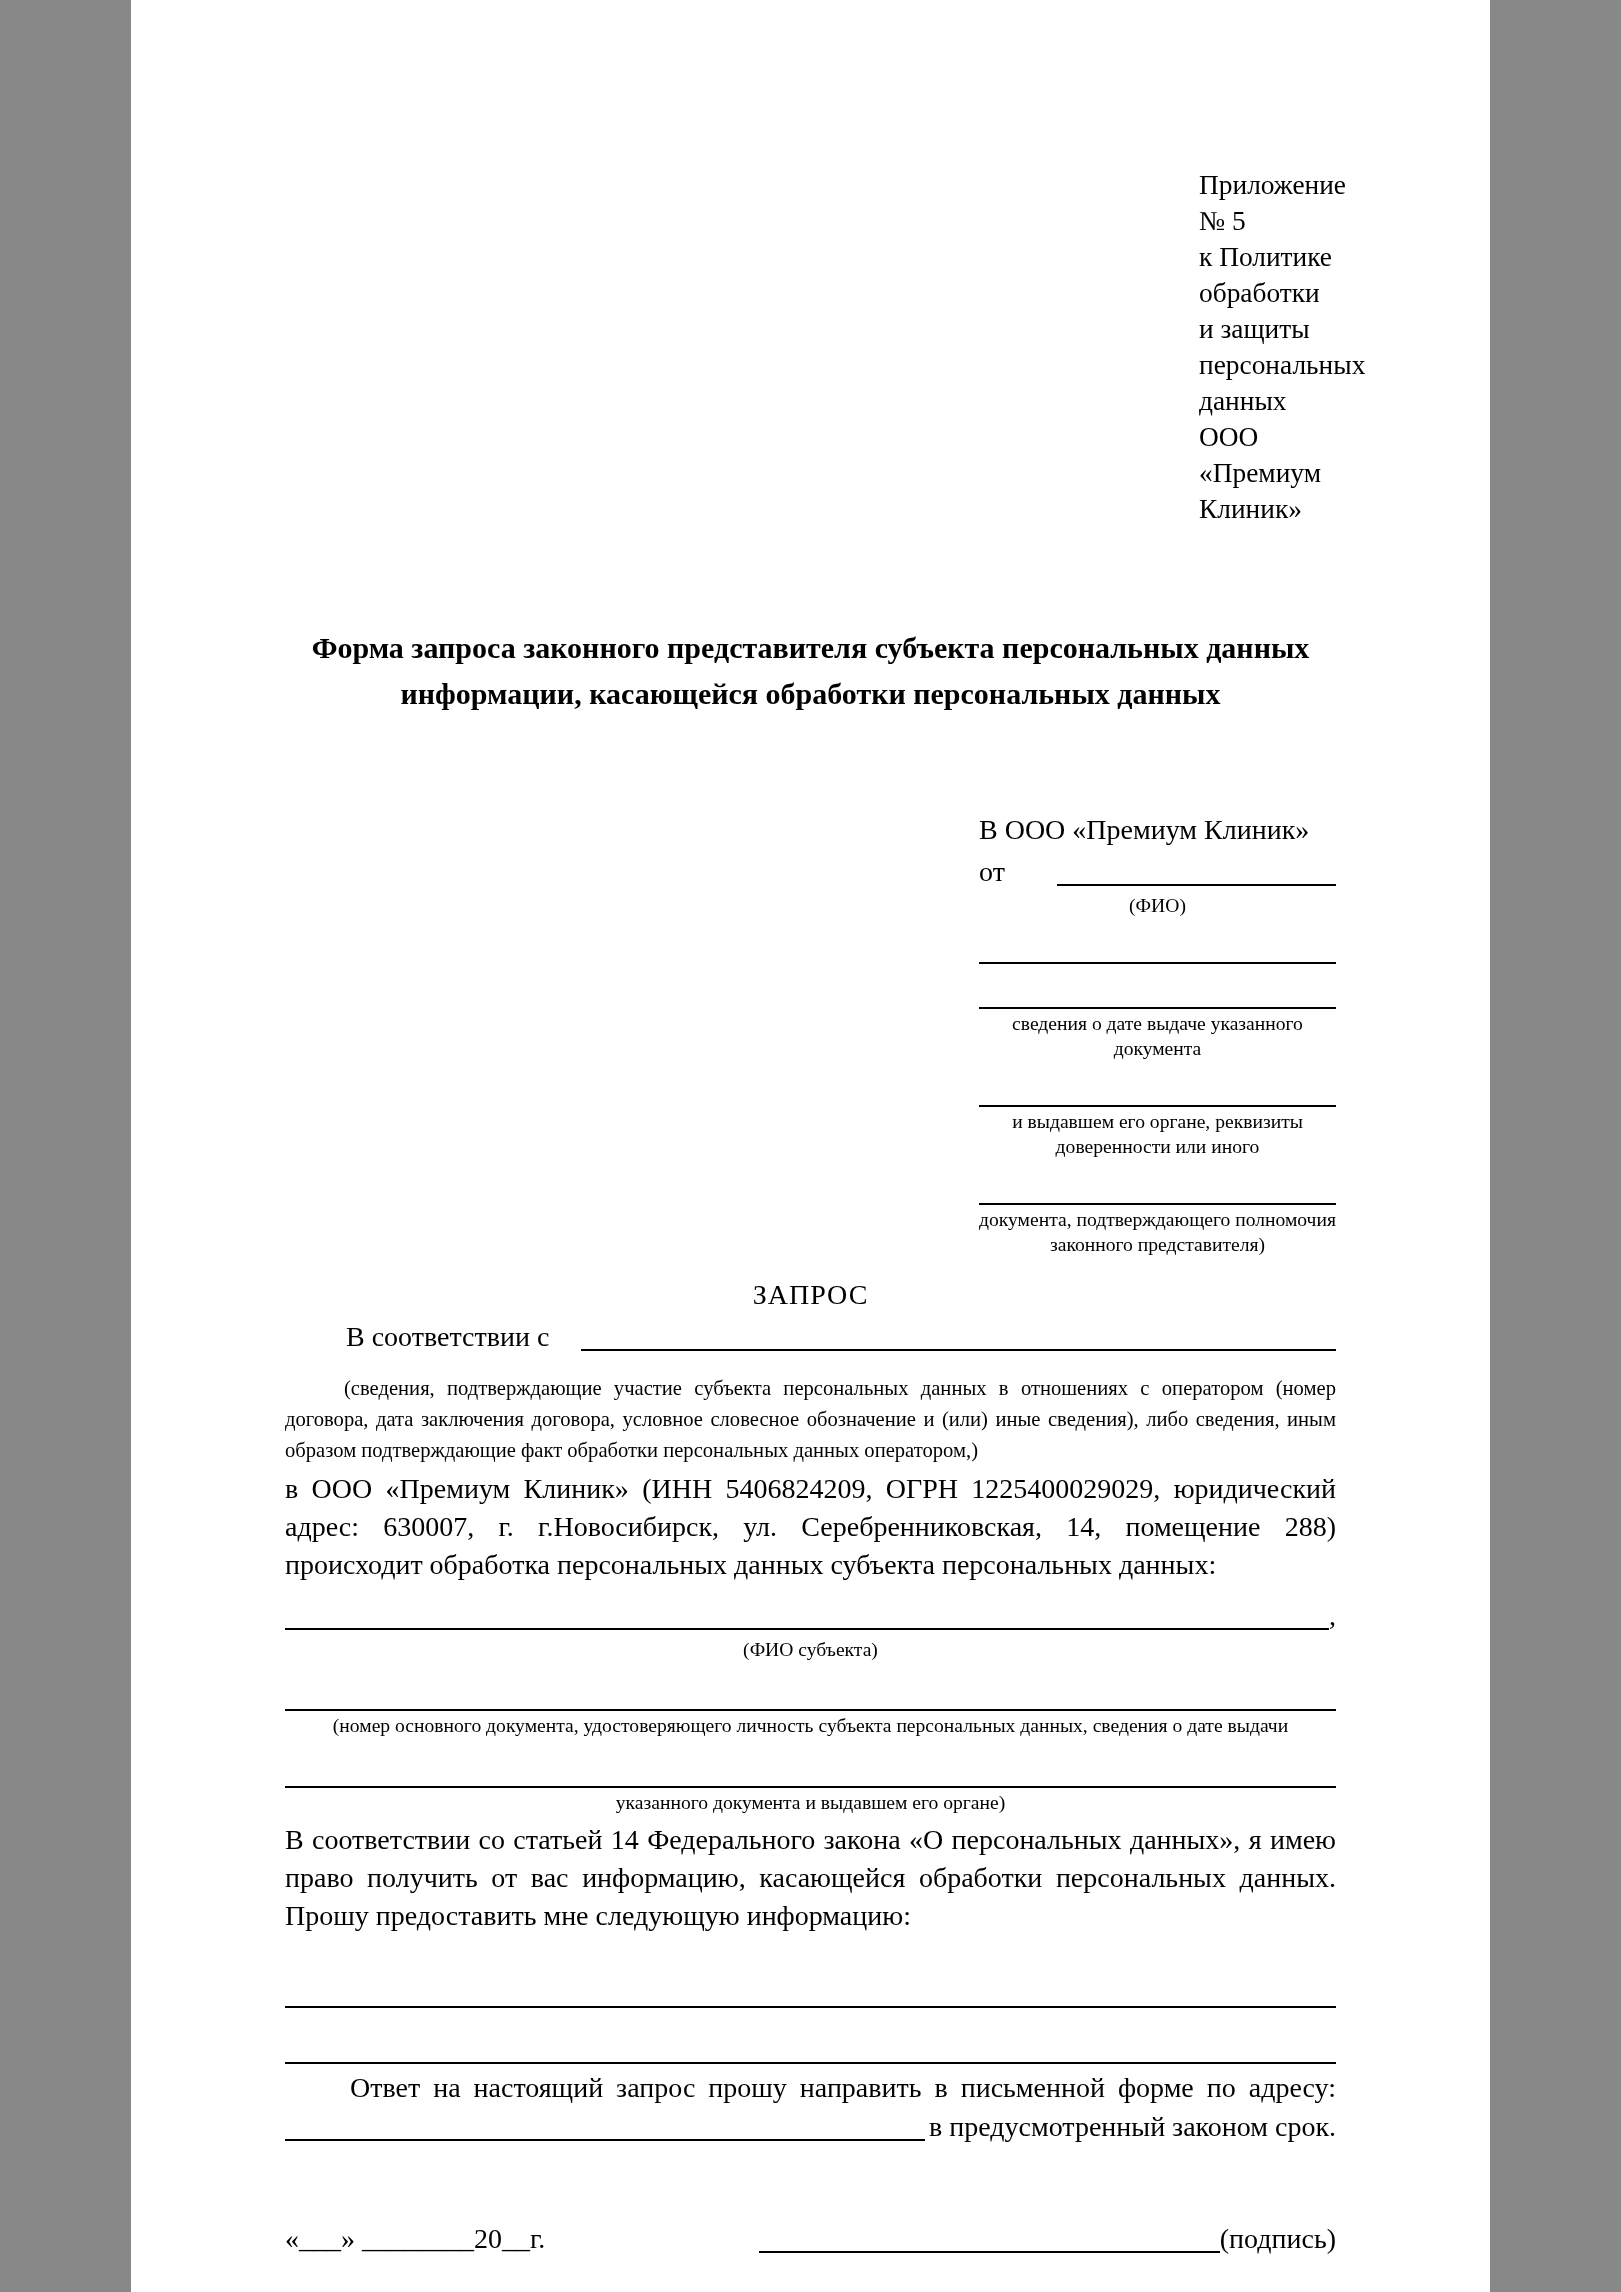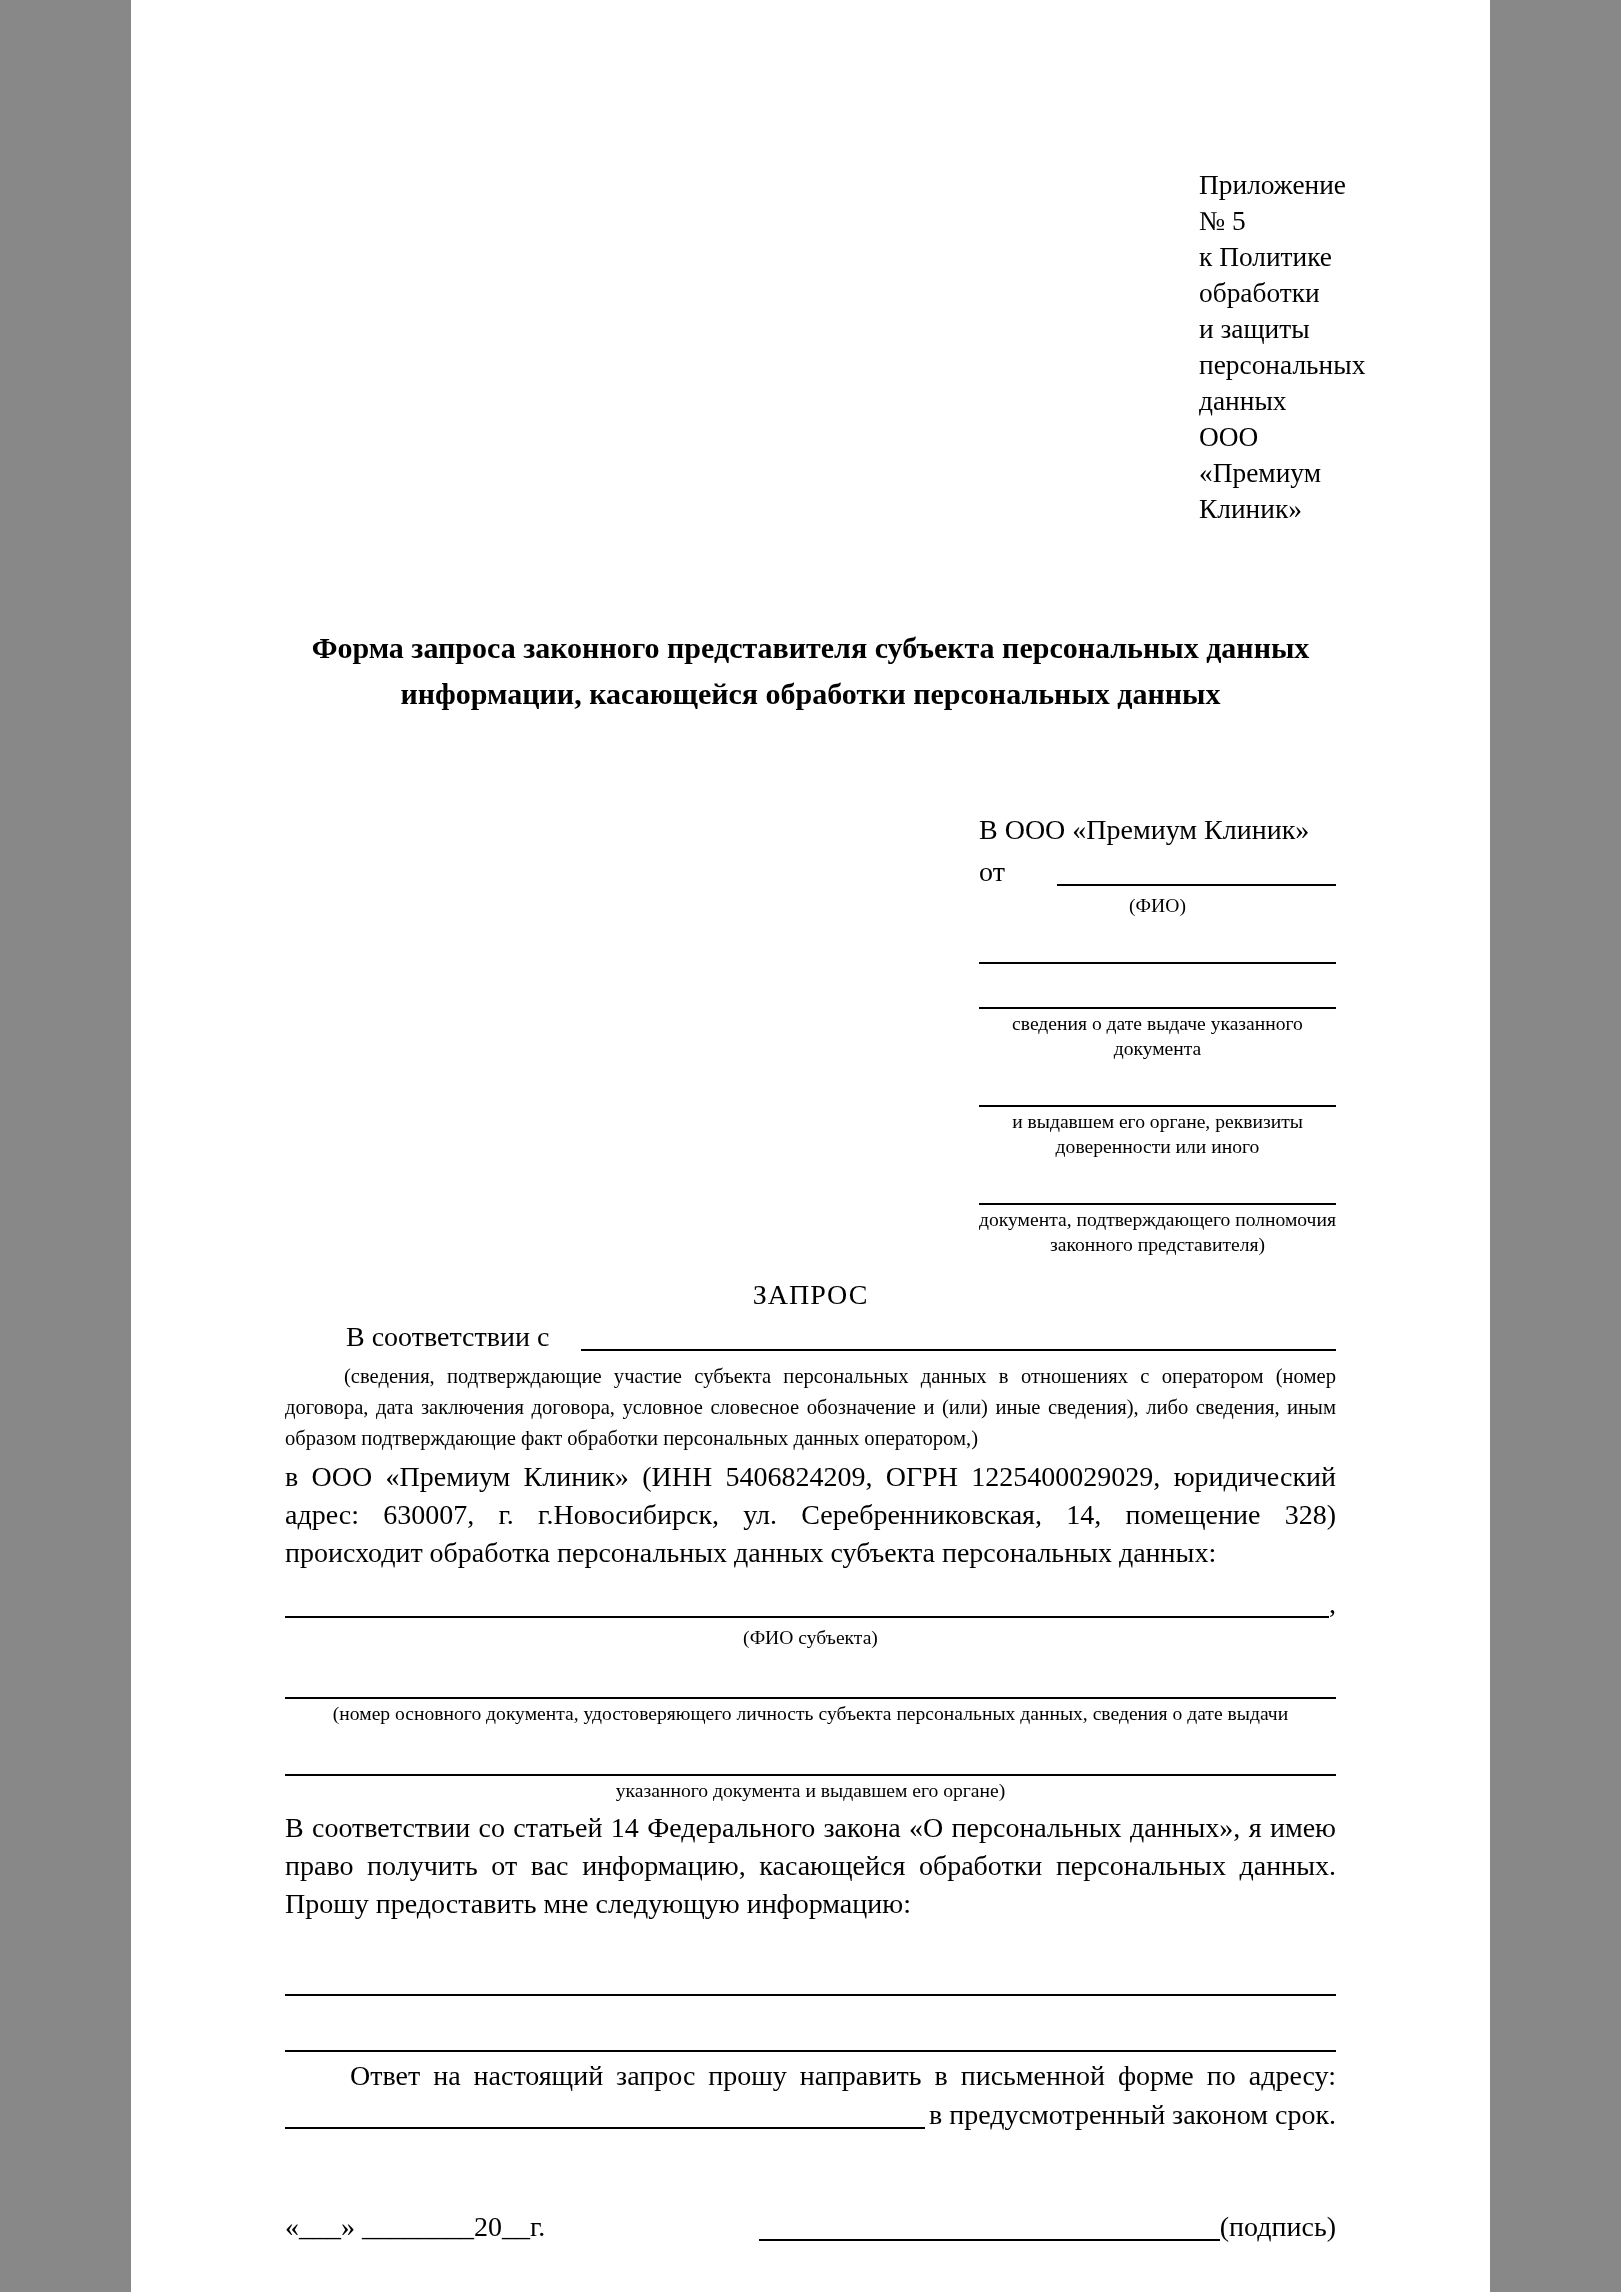--- a/index.html
+++ b/index.html
@@ -16,21 +16,21 @@
   .hline { display:flex; line-height:39px;gap:42px; }
   .hline .fill { flex:1; border-bottom:2.9px solid #000; margin-bottom:4.9px; margin-left:9.8px; }
   .small-label { font-size:19.6px; line-height:25.5px; text-align:center; margin-top:2px; }
   .blank { height:45px; border-bottom:2.9px solid #000; }
   .addressee .blank { height:45px; margin-top:0; }
   .addressee .group { margin-top:0; }
   .zapros { margin-top:15.7px; text-align:center; line-height:43px; letter-spacing:1px; }
   .intro-line { display:flex; line-height:41px;gap:24px; }
   .intro-line .lead { padding-left:61px; white-space:nowrap; }
   .intro-line .fill { flex:1; border-bottom:2.9px solid #000; margin-bottom:5.9px; margin-left:7.8px; }
-  .note { font-size:20.6px; line-height:31px; text-align:justify; text-indent:59px; margin-top:4px; }
+  .note { font-size:20.6px; line-height:31px; text-align:justify; text-indent:59px; margin-top:16px; }
   .para { text-align:justify; line-height:38px; }
   .para.operator { margin-top:3.9px; }
   .para.law { margin-top:5.9px; }
   .comma-line { display:flex; line-height:39px; margin-top:11.8px; }
   .comma-line .fill { flex:1; border-bottom:2.9px solid #000; margin-bottom:4.9px; }
   .comma-line .comma { white-space:nowrap; }
   .blank.full { margin-top:21.6px; height:27.4px; }
   .blank.info1 { margin-top:45px; height:27.4px; }
   .blank.info2 { margin-top:29px; height:27.4px; }
   .answer-line1 { margin-top:3.9px; line-height:39px; text-indent:65px; text-align:justify; text-align-last:justify; }
@@ -85,21 +85,21 @@
 
   <div class="zapros">ЗАПРОС</div>
 
   <div class="intro-line">
     <span class="lead">В соответствии с</span>
     <span class="fill"></span>
   </div>
 
   <div class="note">(сведения, подтверждающие участие субъекта персональных данных в отношениях с оператором (номер договора, дата заключения договора, условное словесное обозначение и (или) иные сведения), либо сведения, иным образом подтверждающие факт обработки персональных данных оператором,)</div>
 
-  <div class="para operator">в ООО «Премиум Клиник» (ИНН 5406824209, ОГРН 1225400029029, юридический адрес: 630007, г. г.Новосибирск, ул. Серебренниковская, 14, помещение 328) происходит обработка персональных данных субъекта персональных данных:</div>
+  <div class="para operator">в ООО «Премиум Клиник» (ИНН 5406824209, ОГРН 1225400029029, юридический адрес: 630007, г. г.Новосибирск, ул. Серебренниковская, 14, помещение 288) происходит обработка персональных данных субъекта персональных данных:</div>
 
   <div class="comma-line">
     <span class="fill"></span>
     <span class="comma">,</span>
   </div>
   <div class="small-label">(ФИО субъекта)</div>
 
   <div class="blank full"></div>
   <div class="small-label">(номер основного документа, удостоверяющего личность субъекта персональных данных, сведения о дате выдачи</div>
 

